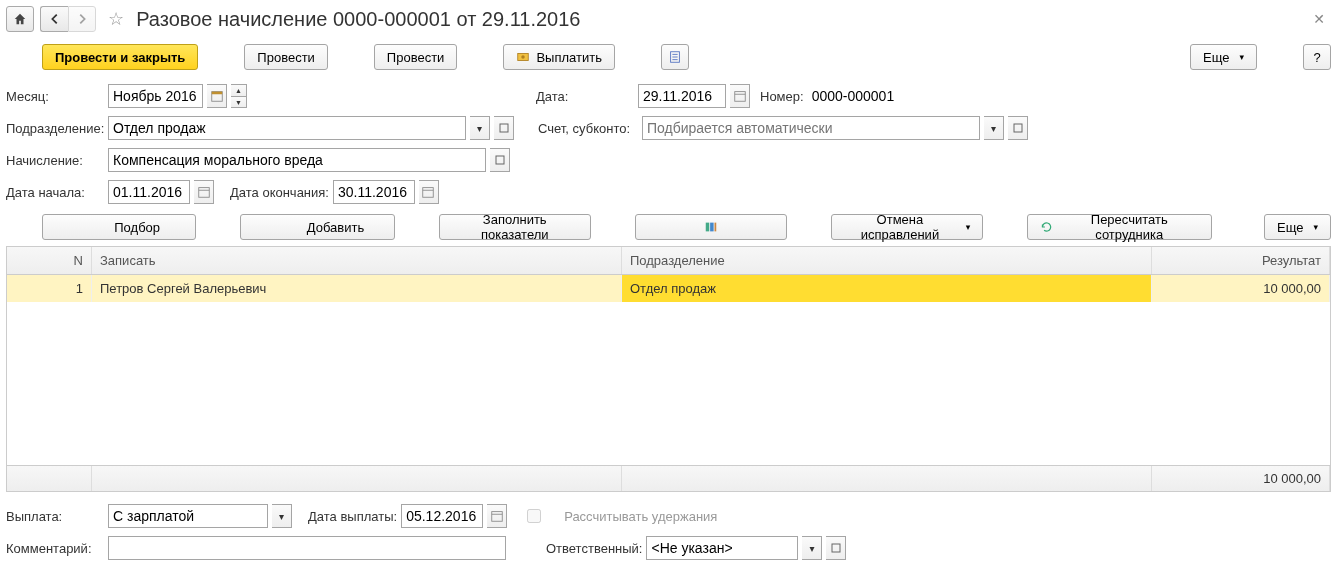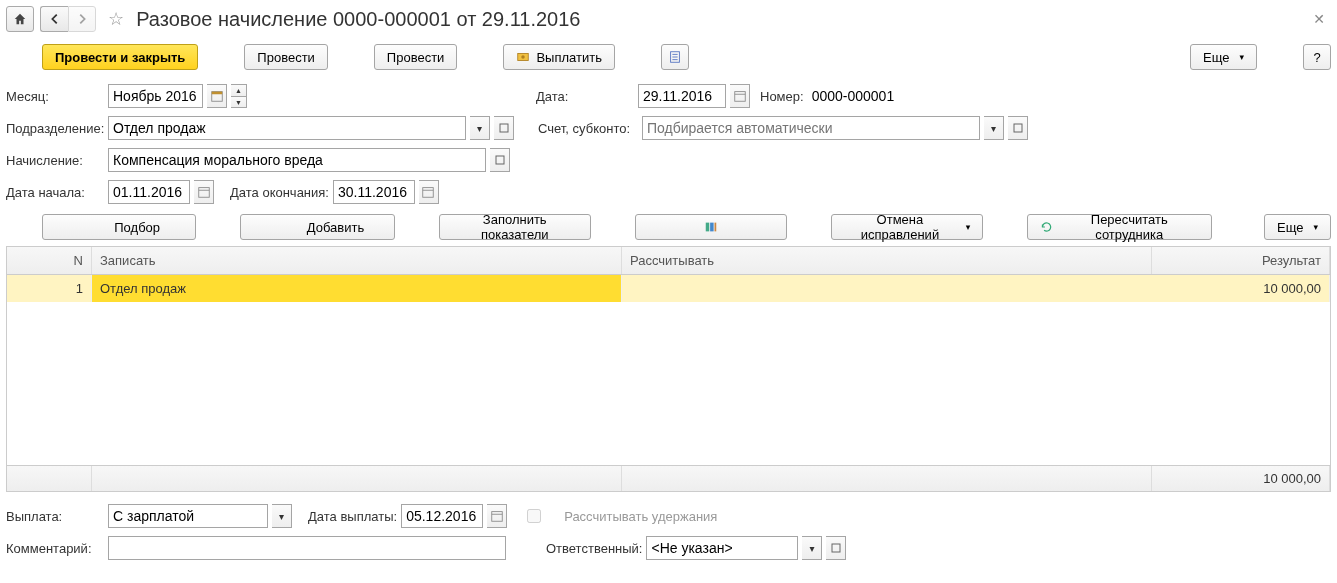--- a/index.html
+++ b/index.html
@@ -204,26 +204,27 @@
     <span>Пересчитать сотрудника</span>
   </button>
   <div class="spacer"></div>
   <button class="btn dd-arrow">Еще</button>
 </div>
 
 <div class="grid">
   <div class="grid-header">
     <div class="cell c-n">N</div>
     <div class="cell c-emp">Записать</div>
-    <div class="cell c-dep">Рассчитывать</div>
+    <div class="cell c-dep">Подразделение</div>
     <div class="cell c-res">Результат</div>
   </div>
   <div class="grid-body">
     <div class="grid-row row-selected">
       <div class="cell c-n">1</div>
+      <div class="cell c-emp">Петров Сергей Валерьевич</div>
       <div class="cell c-dep hl">Отдел продаж</div>
       <div class="cell c-res">10 000,00</div>
     </div>
   </div>
   <div class="grid-footer">
     <div class="cell c-n"></div>
     <div class="cell c-emp"></div>
     <div class="cell c-dep"></div>
     <div class="cell c-res">10 000,00</div>
   </div>

